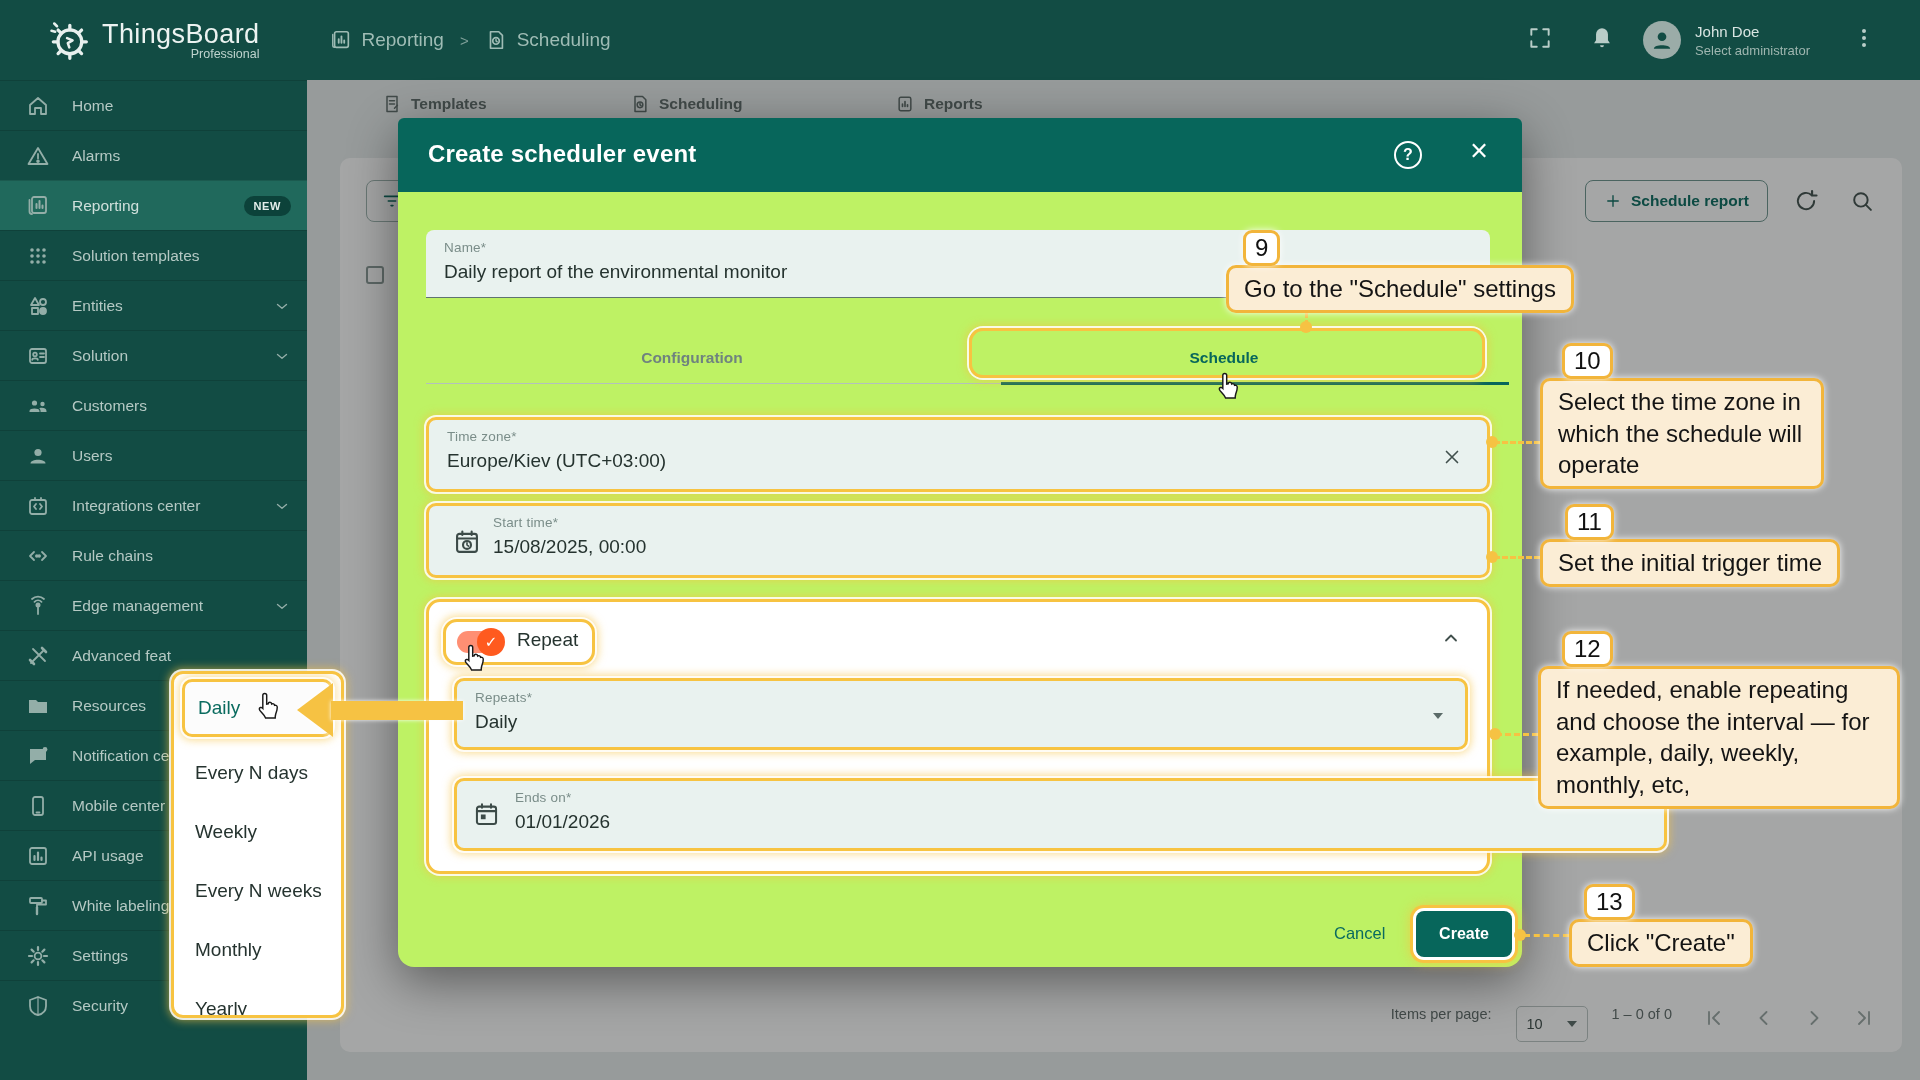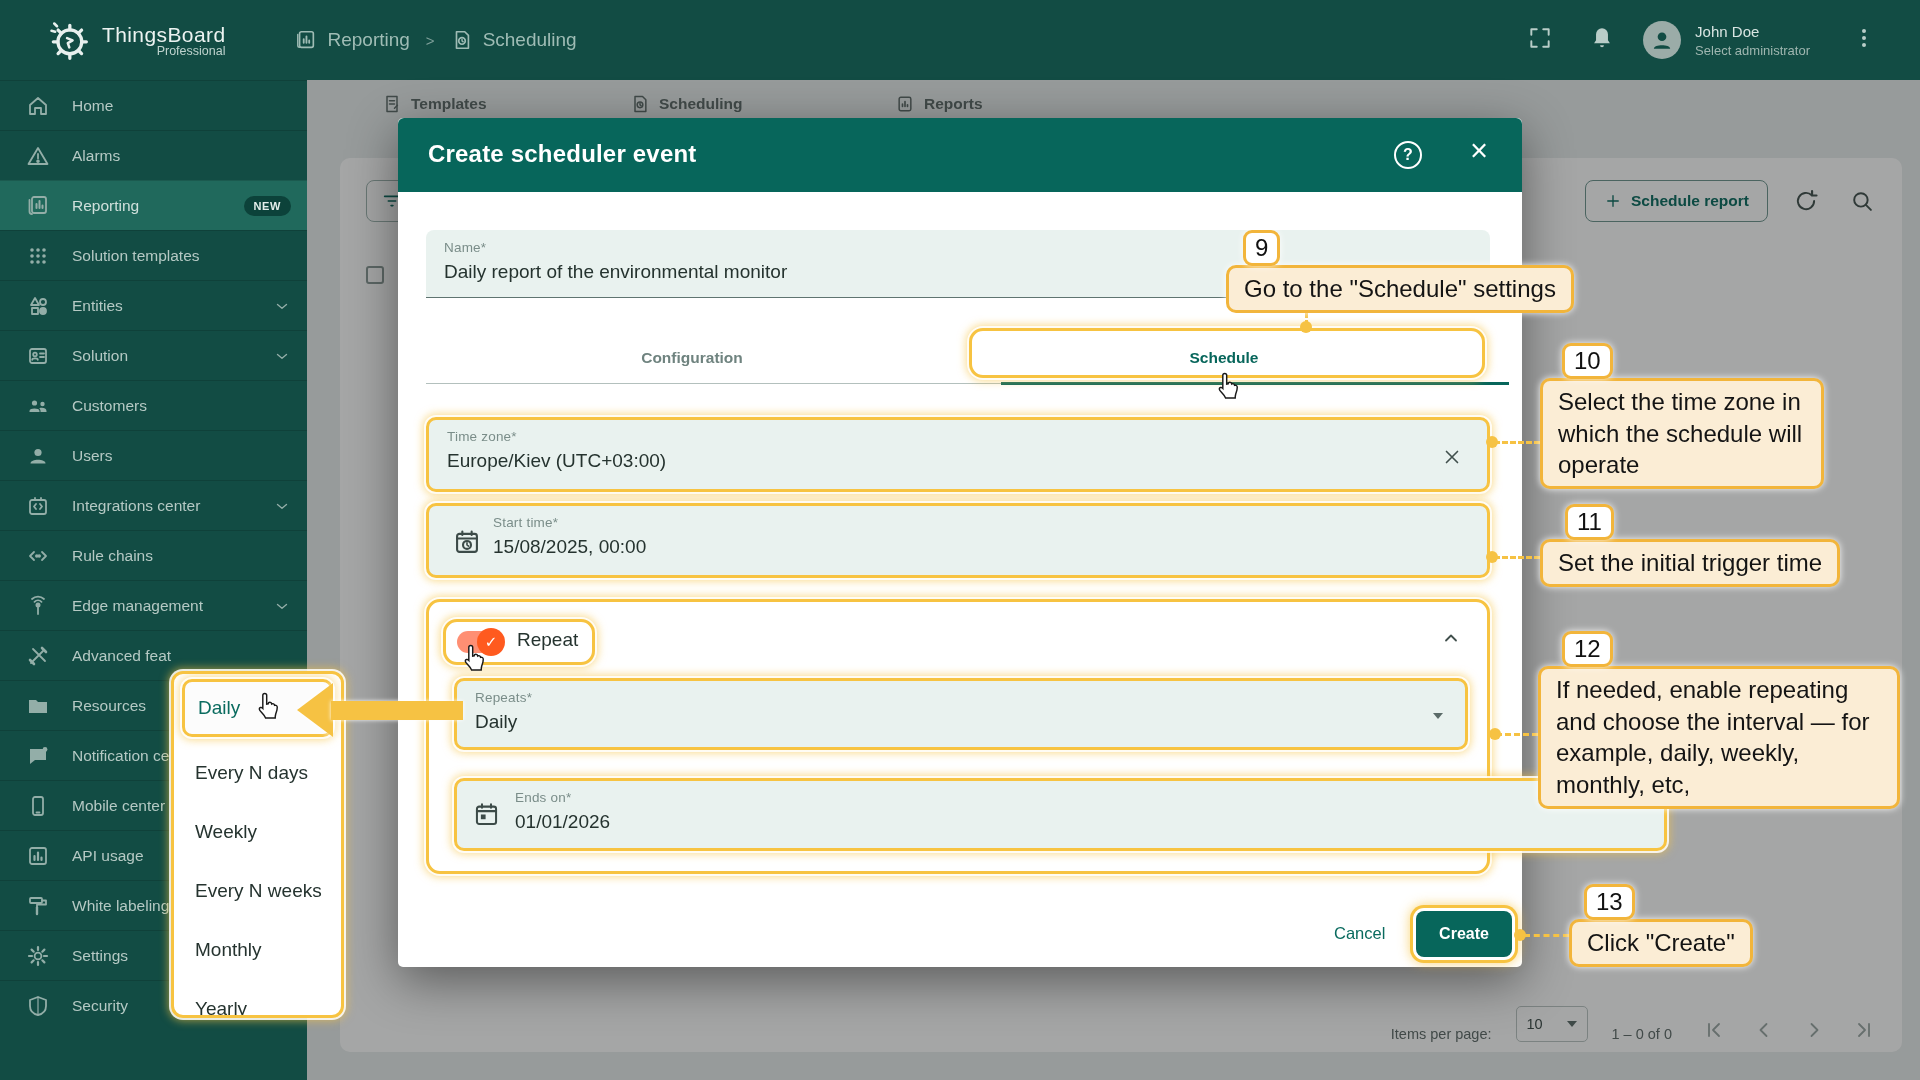--- a/index.html
+++ b/index.html
@@ -3,21 +3,21 @@
 <meta charset="utf-8">
 <style>
   *{box-sizing:border-box;margin:0;padding:0}
   html,body{width:1920px;height:1080px;overflow:hidden}
   body{font-family:"Liberation Sans","DejaVu Sans",sans-serif;background:#E9EDED;position:relative}
   svg.i{fill:none;stroke:currentColor;stroke-width:1.8;stroke-linecap:round;stroke-linejoin:round}
 
   
   .topbar{position:absolute;left:0;top:0;width:1920px;height:80px;background:#124C44;display:flex;align-items:center;z-index:6}
   .logo{display:flex;align-items:center;gap:12px;margin-left:46px}
-  .logo-title{font-size:21px;color:#ECF3F1;letter-spacing:.4px}
+  .logo-title{font-size:27px;color:#ECF3F1;letter-spacing:.4px}
   .logo-sub{font-size:12.5px;color:#BFD3CE;text-align:right;margin-top:-3px}
   .breadcrumb{display:flex;align-items:center;gap:16px;margin-left:70px;color:#9FBCB5;font-size:19px}
   .bc-item{display:flex;align-items:center;gap:10px}
   .bc-sep{font-size:15px;color:#7FA09A}
   .topbar-right{margin-left:auto;display:flex;align-items:center;margin-right:44px;color:#B9CDC8}
   .tbr-gap1{margin-right:36px}.tbr-gap2{margin-right:28px}.tbr-gap3{margin-right:14px}.tbr-gap4{margin-right:42px}
   .avatar{width:38px;height:38px;border-radius:50%;background:#9BACA8;display:flex;align-items:center;justify-content:center;color:#124C44}
   .user-name{font-size:15px;color:#D9E5E2;line-height:1.35}
   .user-role{font-size:13px;color:#9FB6B0}
 
@@ -32,28 +32,28 @@
   
   .content{position:absolute;left:307px;top:80px;width:1613px;height:1000px;background:#E9EDED}
   .bg-tab{position:absolute;top:14px;display:flex;align-items:center;gap:9px;color:#5E6B69;font-size:15.5px;font-weight:bold}
   .bg-tab.t0{left:75px}.bg-tab.t1{left:323px}.bg-tab.t2{left:588px}
   .card{position:absolute;left:33px;top:78px;right:18px;bottom:28px;background:#fff;border-radius:10px}
   .filter-btn{position:absolute;left:26px;top:22px;width:52px;height:42px;border:1px solid #9FB5B1;border-radius:8px;display:flex;align-items:center;justify-content:center;color:#0A6B5F;background:#fff}
   .toolbar-right{position:absolute;right:22px;top:22px;display:flex;align-items:center;gap:20px}
   .sched-btn{height:42px;border:1px solid #6E958F;border-radius:8px;color:#0A6B5F;font-size:15.5px;font-weight:bold;display:flex;align-items:center;gap:9px;padding:0 18px;background:#fff}
   .icon-btn{color:#41504D;display:flex;align-items:center;justify-content:center;width:36px;height:36px}
   .chkbox{position:absolute;left:26px;top:108px;width:18px;height:18px;border:2px solid #8A9996;border-radius:3px}
-  .pagination{position:absolute;right:26px;bottom:10px;display:flex;align-items:flex-end;gap:24px;color:#5F6B69;font-size:14.5px}
+  .pagination{position:absolute;right:26px;bottom:10px;display:flex;align-items:flex-start;gap:24px;color:#5F6B69;font-size:14.5px}
   .pp-select{width:72px;height:36px;border:1px solid #BBC6C4;border-radius:5px;display:flex;align-items:center;justify-content:space-between;padding:0 10px;color:#3C4B48;background:#fff}
   .caret{width:0;height:0;border-left:5px solid transparent;border-right:5px solid transparent;border-top:6px solid #5B6B68}
   .pag-nav{display:flex;gap:26px;color:#9AA6A4;margin-left:6px}
   .overlay{position:absolute;inset:0;background:rgba(18,22,22,.38);z-index:8}
 
   
-  .dialog{position:absolute;left:398px;top:118px;width:1124px;height:849px;background:#ffffff;border-radius:5px;z-index:20;box-shadow:0 14px 50px rgba(0,0,0,.45)}
+  .dialog{position:absolute;left:398px;top:118px;width:1124px;height:849px;background:#bef264;border-radius:16px;z-index:20;box-shadow:0 14px 50px rgba(0,0,0,.45)}
   .dlg-head{position:absolute;left:0;top:0;right:0;height:74px;background:#07665B;border-radius:6px 6px 0 0;color:#fff}
   .dlg-title{position:absolute;left:30px;top:22px;font-size:24px;font-weight:bold;letter-spacing:.2px}
   .dlg-help{position:absolute;right:100px;top:23px;width:28px;height:28px;border:2px solid #fff;border-radius:50%;display:flex;align-items:center;justify-content:center;font-size:16px;font-weight:bold}
   .dlg-close{position:absolute;right:34px;top:17px;font-size:31px;color:#fff;line-height:1}
   .fl{position:absolute;font-size:13.5px;color:#7A8D89;letter-spacing:.2px}
   .fv{position:absolute;font-size:19px;color:#25332F}
   .name-field{position:absolute;left:28px;top:112px;width:1064px;height:68px;background:#E9F2EF;border-radius:8px 8px 0 0;border-bottom:1px solid #5F7470}
   .tabs-row{position:absolute;left:28px;top:214px;width:1064px;height:52px;border-bottom:1px solid #B3C0BD}
   .tab{position:absolute;top:0;height:52px;width:532px;display:flex;align-items:center;justify-content:center;font-size:15.5px;font-weight:bold}
   .tab-config{left:0;color:#6F837F}

